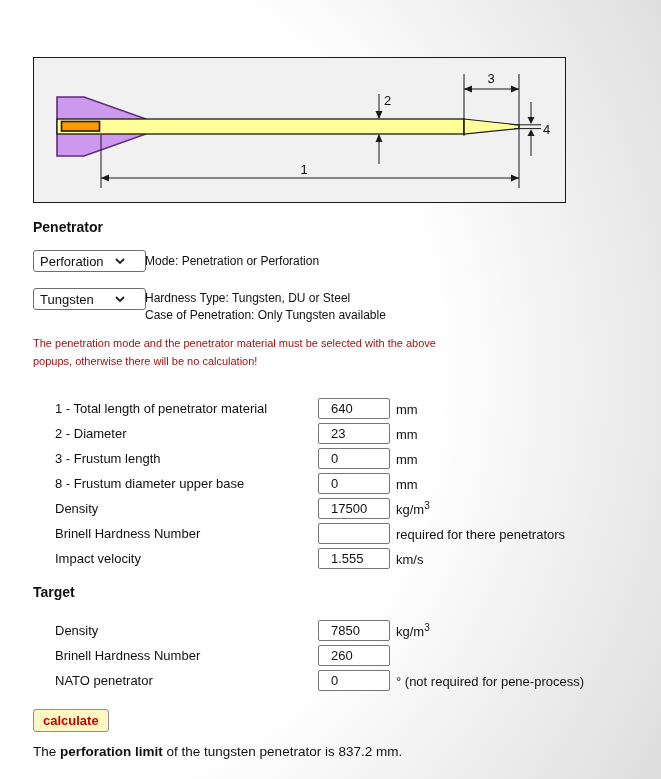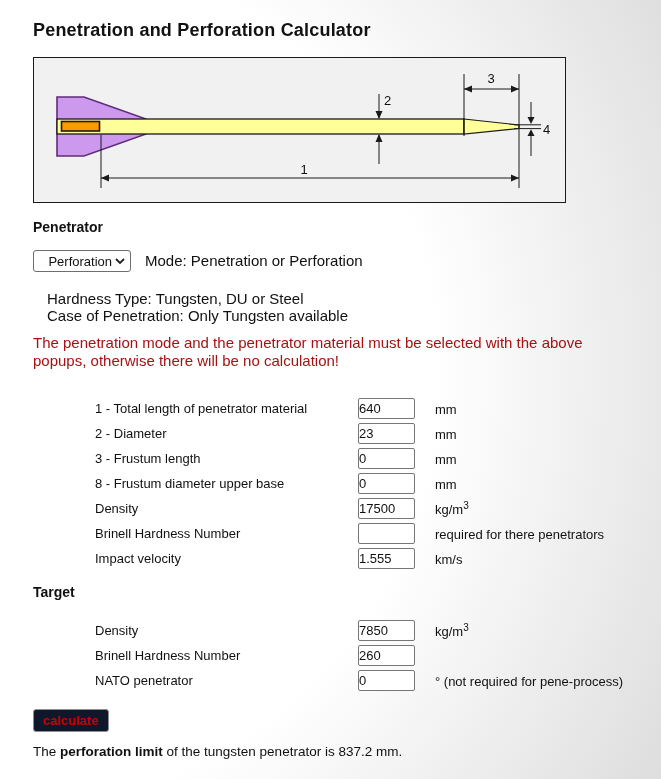--- a/index.html
+++ b/index.html
@@ -21,57 +21,56 @@
 
   h2.section { font-size:14px; font-weight:bold; }
   #penetrator-heading { left:33px; top:219px; }
   #target-heading { left:33px; top:584px; }
 
   .select-row { left:33px; display:flex; align-items:flex-start; }
   #mode-row { top:250px; align-items:center; }
   #material-row { top:288px; }
   .select-wrap { position:relative; display:inline-block; width:98px; height:22px; flex:0 0 auto; }
   .select-wrap select {
-    width:98px; height:22px; font-family:"Liberation Sans", sans-serif; font-size:13px;
+    width:113px; height:22px; font-family:"Liberation Sans", sans-serif; font-size:13px;
     border:1px solid #6e6e6e; border-radius:3px; background:#fff; color:#111;
-    padding:0 18px 0 6px; -webkit-appearance:none; appearance:none;text-align:right;
+    padding:0 18px 0 6px; -webkit-appearance:none; appearance:none;
   }
   .chev { position:absolute; right:6px; top:8px; pointer-events:none; line-height:0; }
-  .select-label { margin-left:14px; font-size:15px; line-height:17px; padding-top:2px; }
+  .select-label { margin-left:14px; font-size:12px; line-height:17px; padding-top:2px; }
   #mode-row .select-label { padding-top:0; line-height:22px; }
 
-  #warning { left:33px; top:334px; font-size:15px; line-height:18px; white-space:nowrap; }
+  #warning { left:33px; top:334px; font-size:11px; line-height:18px; white-space:nowrap; }
 
   .fields { left:33px; }
   #penetrator-fields { top:396px; }
   #target-fields { top:618px; }
   .frow { display:flex; align-items:center; height:25px; padding-left:22px; }
-  .frow .flabel { width:263px; font-size:13px; flex:0 0 auto;margin-left:40px; }
+  .frow .flabel { width:263px; font-size:13px; flex:0 0 auto; }
   .frow input {
-    width:57px; height:21px; font-family:"Liberation Sans", sans-serif; font-size:13px;
-    border:1px solid #767676; border-radius:2px; padding:0 0; background:#fff; color:#111;
-  }
-  .frow .funit { margin-left:20px; font-size:13px; white-space:nowrap; }
+    width:72px; height:21px; font-family:"Liberation Sans", sans-serif; font-size:13px;
+    border:1px solid #767676; border-radius:2px; padding:0 12px; background:#fff; color:#111;
+  }
+  .frow .funit { margin-left:6px; font-size:13px; white-space:nowrap; }
   .frow .funit sup { font-size:10px; }
 
   #calc-wrap { left:33px; top:709px; }
   #calculate-button {
     font-family:"Liberation Sans", sans-serif; font-size:13px; font-weight:bold;
-    padding:3px 9px; background:#0f172a; border:1px solid #8f8f8f; border-radius:3px;
+    padding:3px 9px; background:#fef9c3; border:1px solid #8f8f8f; border-radius:3px;
     cursor:pointer;
   }
   #result-line { left:33px; top:744px; font-size:13.5px; }
   #result-line b { font-weight:bold; }
 </style>
 </head>
 <body>
 
 <div id="stage">
 
-  <div id="page-title" class="abs">Penetration and Perforation Calculator</div>
 
   <div id="diagram-box" class="abs">
     <svg width="531" height="144" viewBox="0 0 531 144">
 
       <polygon points="23,39 50,39 112,61 112,76 50,98 23,98" fill="#cc99ee" stroke="#5e2d79" stroke-width="1.6"></polygon>
 
       <line x1="67" y1="77" x2="67" y2="130" stroke="#1a1a1a" stroke-width="1"></line>
 
       <rect x="23" y="61" width="407" height="15" fill="#ffff99" stroke="#1a1a1a" stroke-width="1.3"></rect>
 
@@ -122,20 +121,30 @@
       <span class="chev">
         <svg width="10" height="6" viewBox="0 0 10 6">
             <path d="M1 1 L5 5 L9 1" stroke="#222" stroke-width="1.8" fill="none"></path>
           </svg>
       </span>
     </span>
     <span class="select-label">Mode: Penetration or Perforation</span>
   </div>
 
   <div id="material-row" class="abs select-row">
+    <span class="select-wrap">
+      <select>
+        <option>Tungsten</option>
+      </select>
+      <span class="chev">
+        <svg width="10" height="6" viewBox="0 0 10 6">
+            <path d="M1 1 L5 5 L9 1" stroke="#222" stroke-width="1.8" fill="none"></path>
+          </svg>
+      </span>
+    </span>
     <span class="select-label">
       <div>Hardness Type: Tungsten, DU or Steel</div>
       <div>Case of Penetration: Only Tungsten available</div>
     </span>
   </div>
 
   <div id="warning" class="abs" style="color:#a51212">
     <div>The penetration mode and the penetrator material must be selected with the above</div>
     <div>popups, otherwise there will be no calculation!</div>
   </div>

